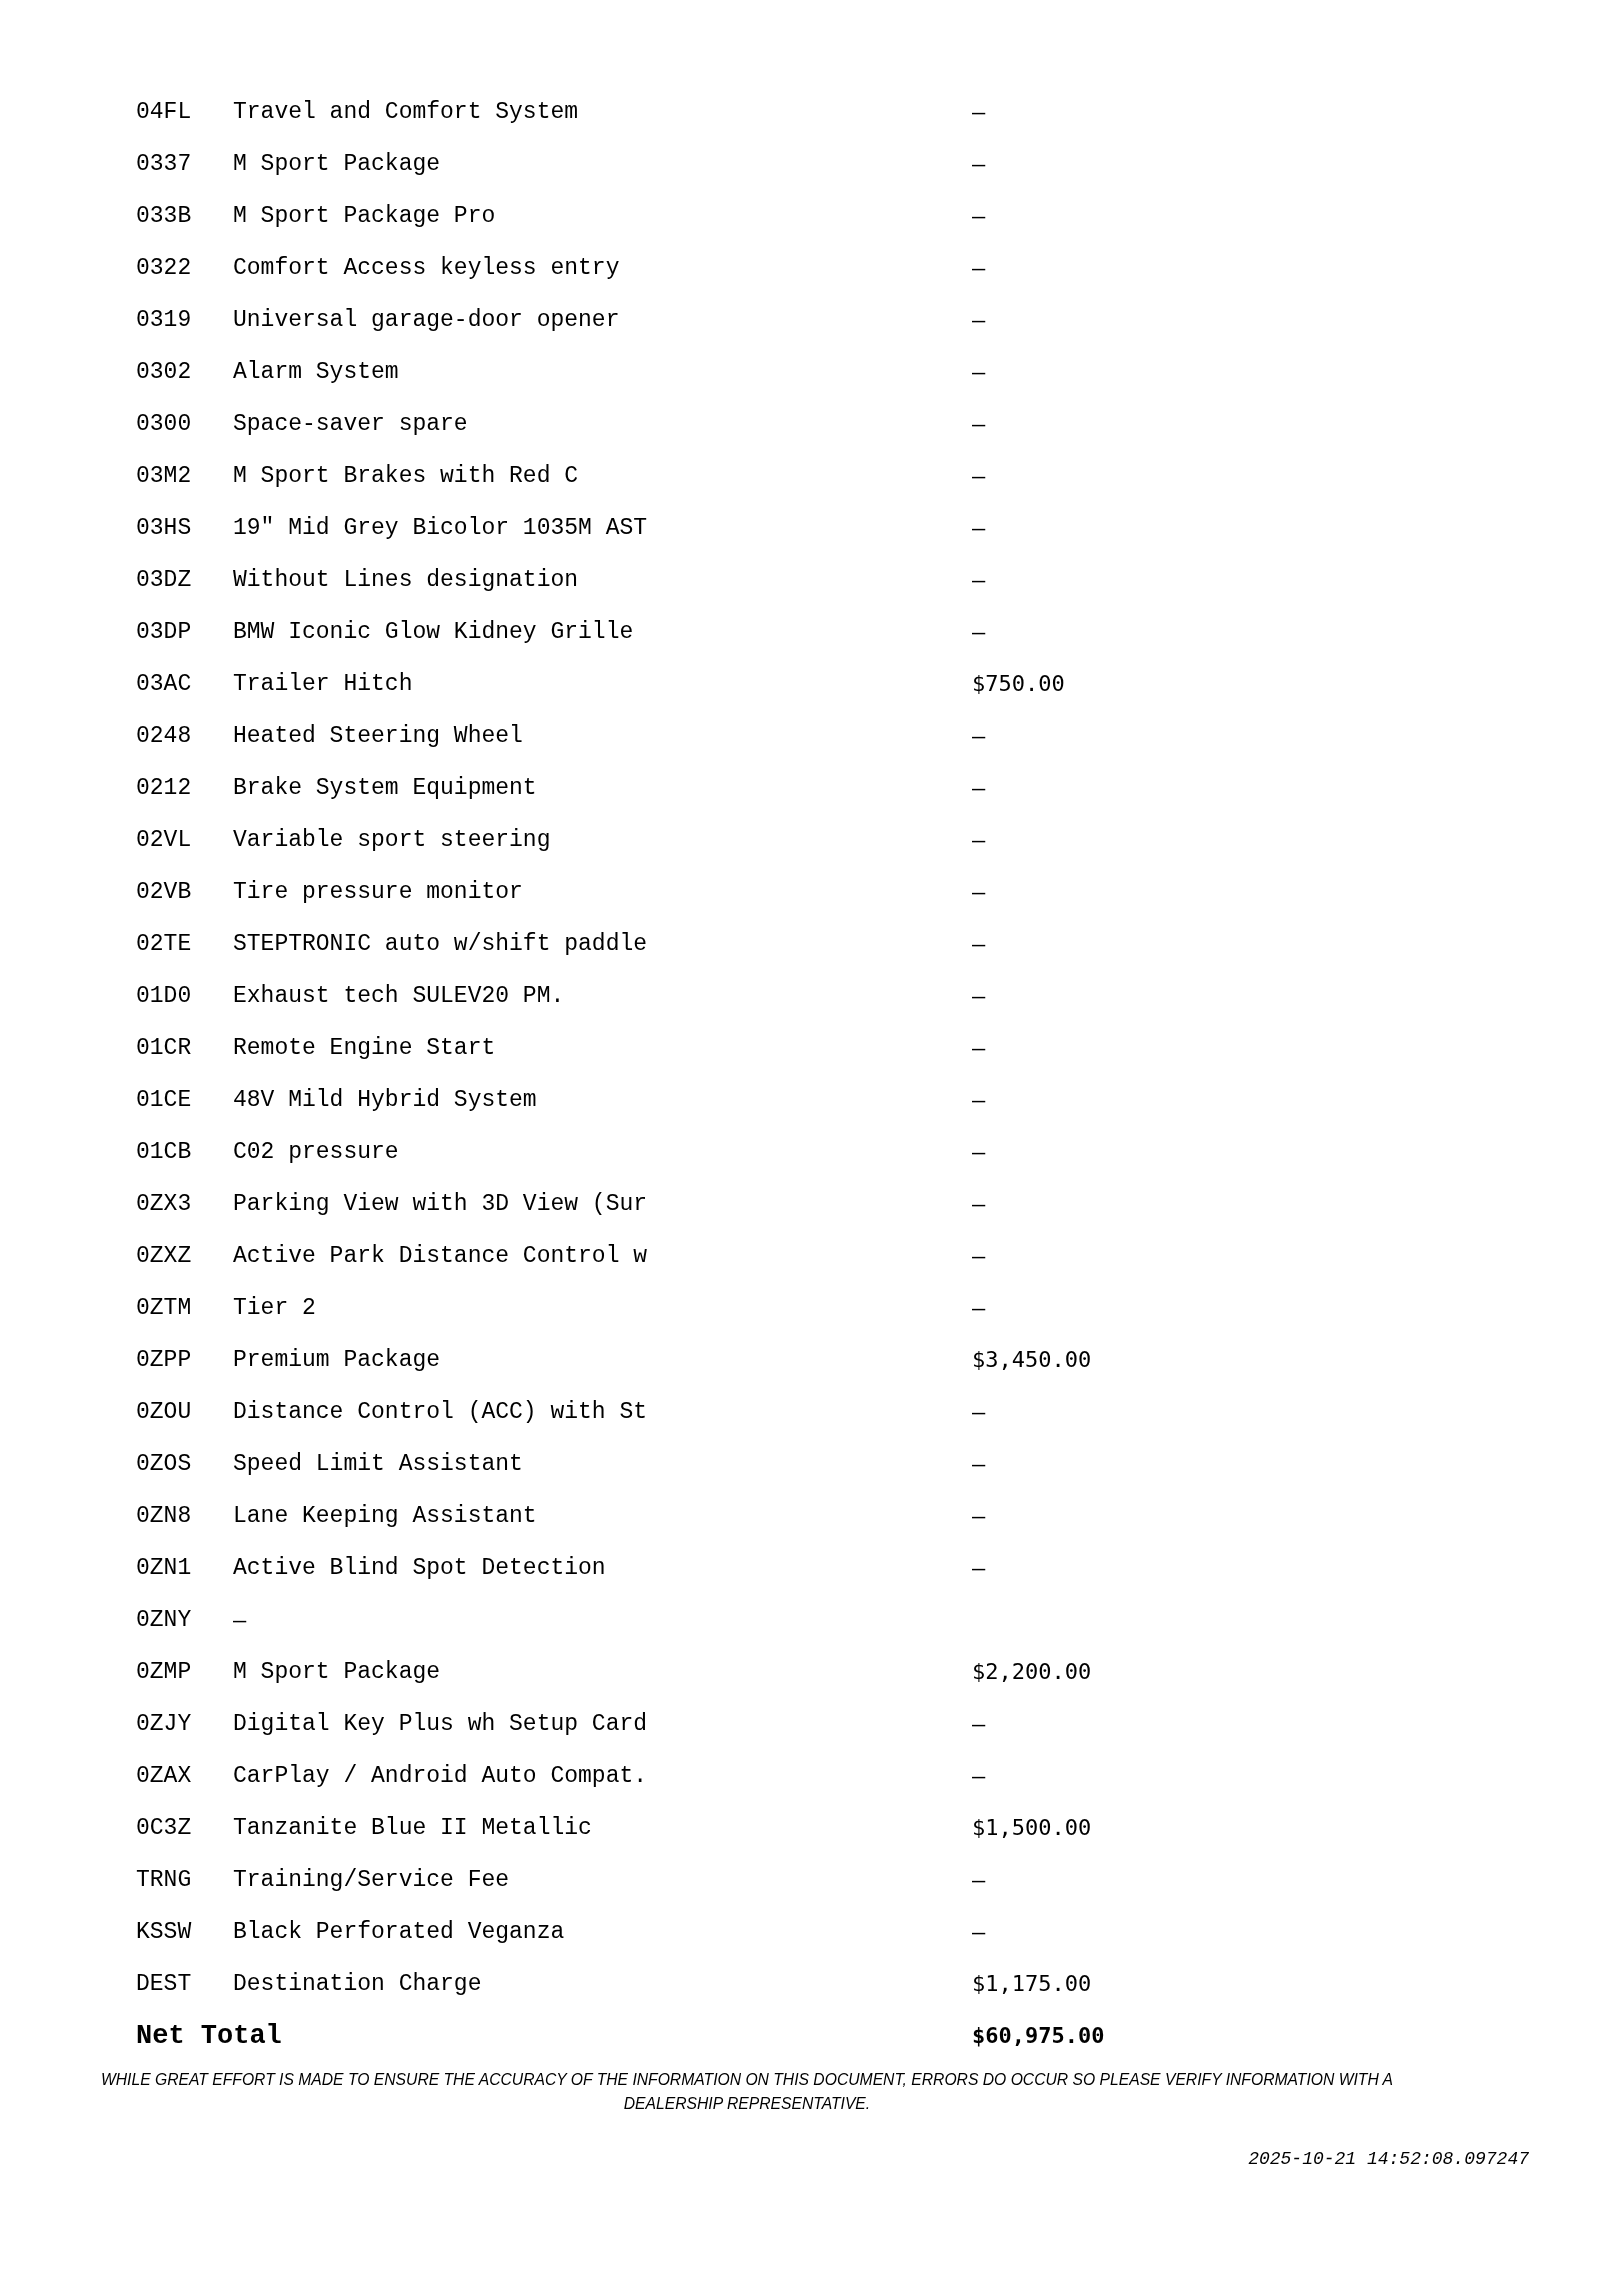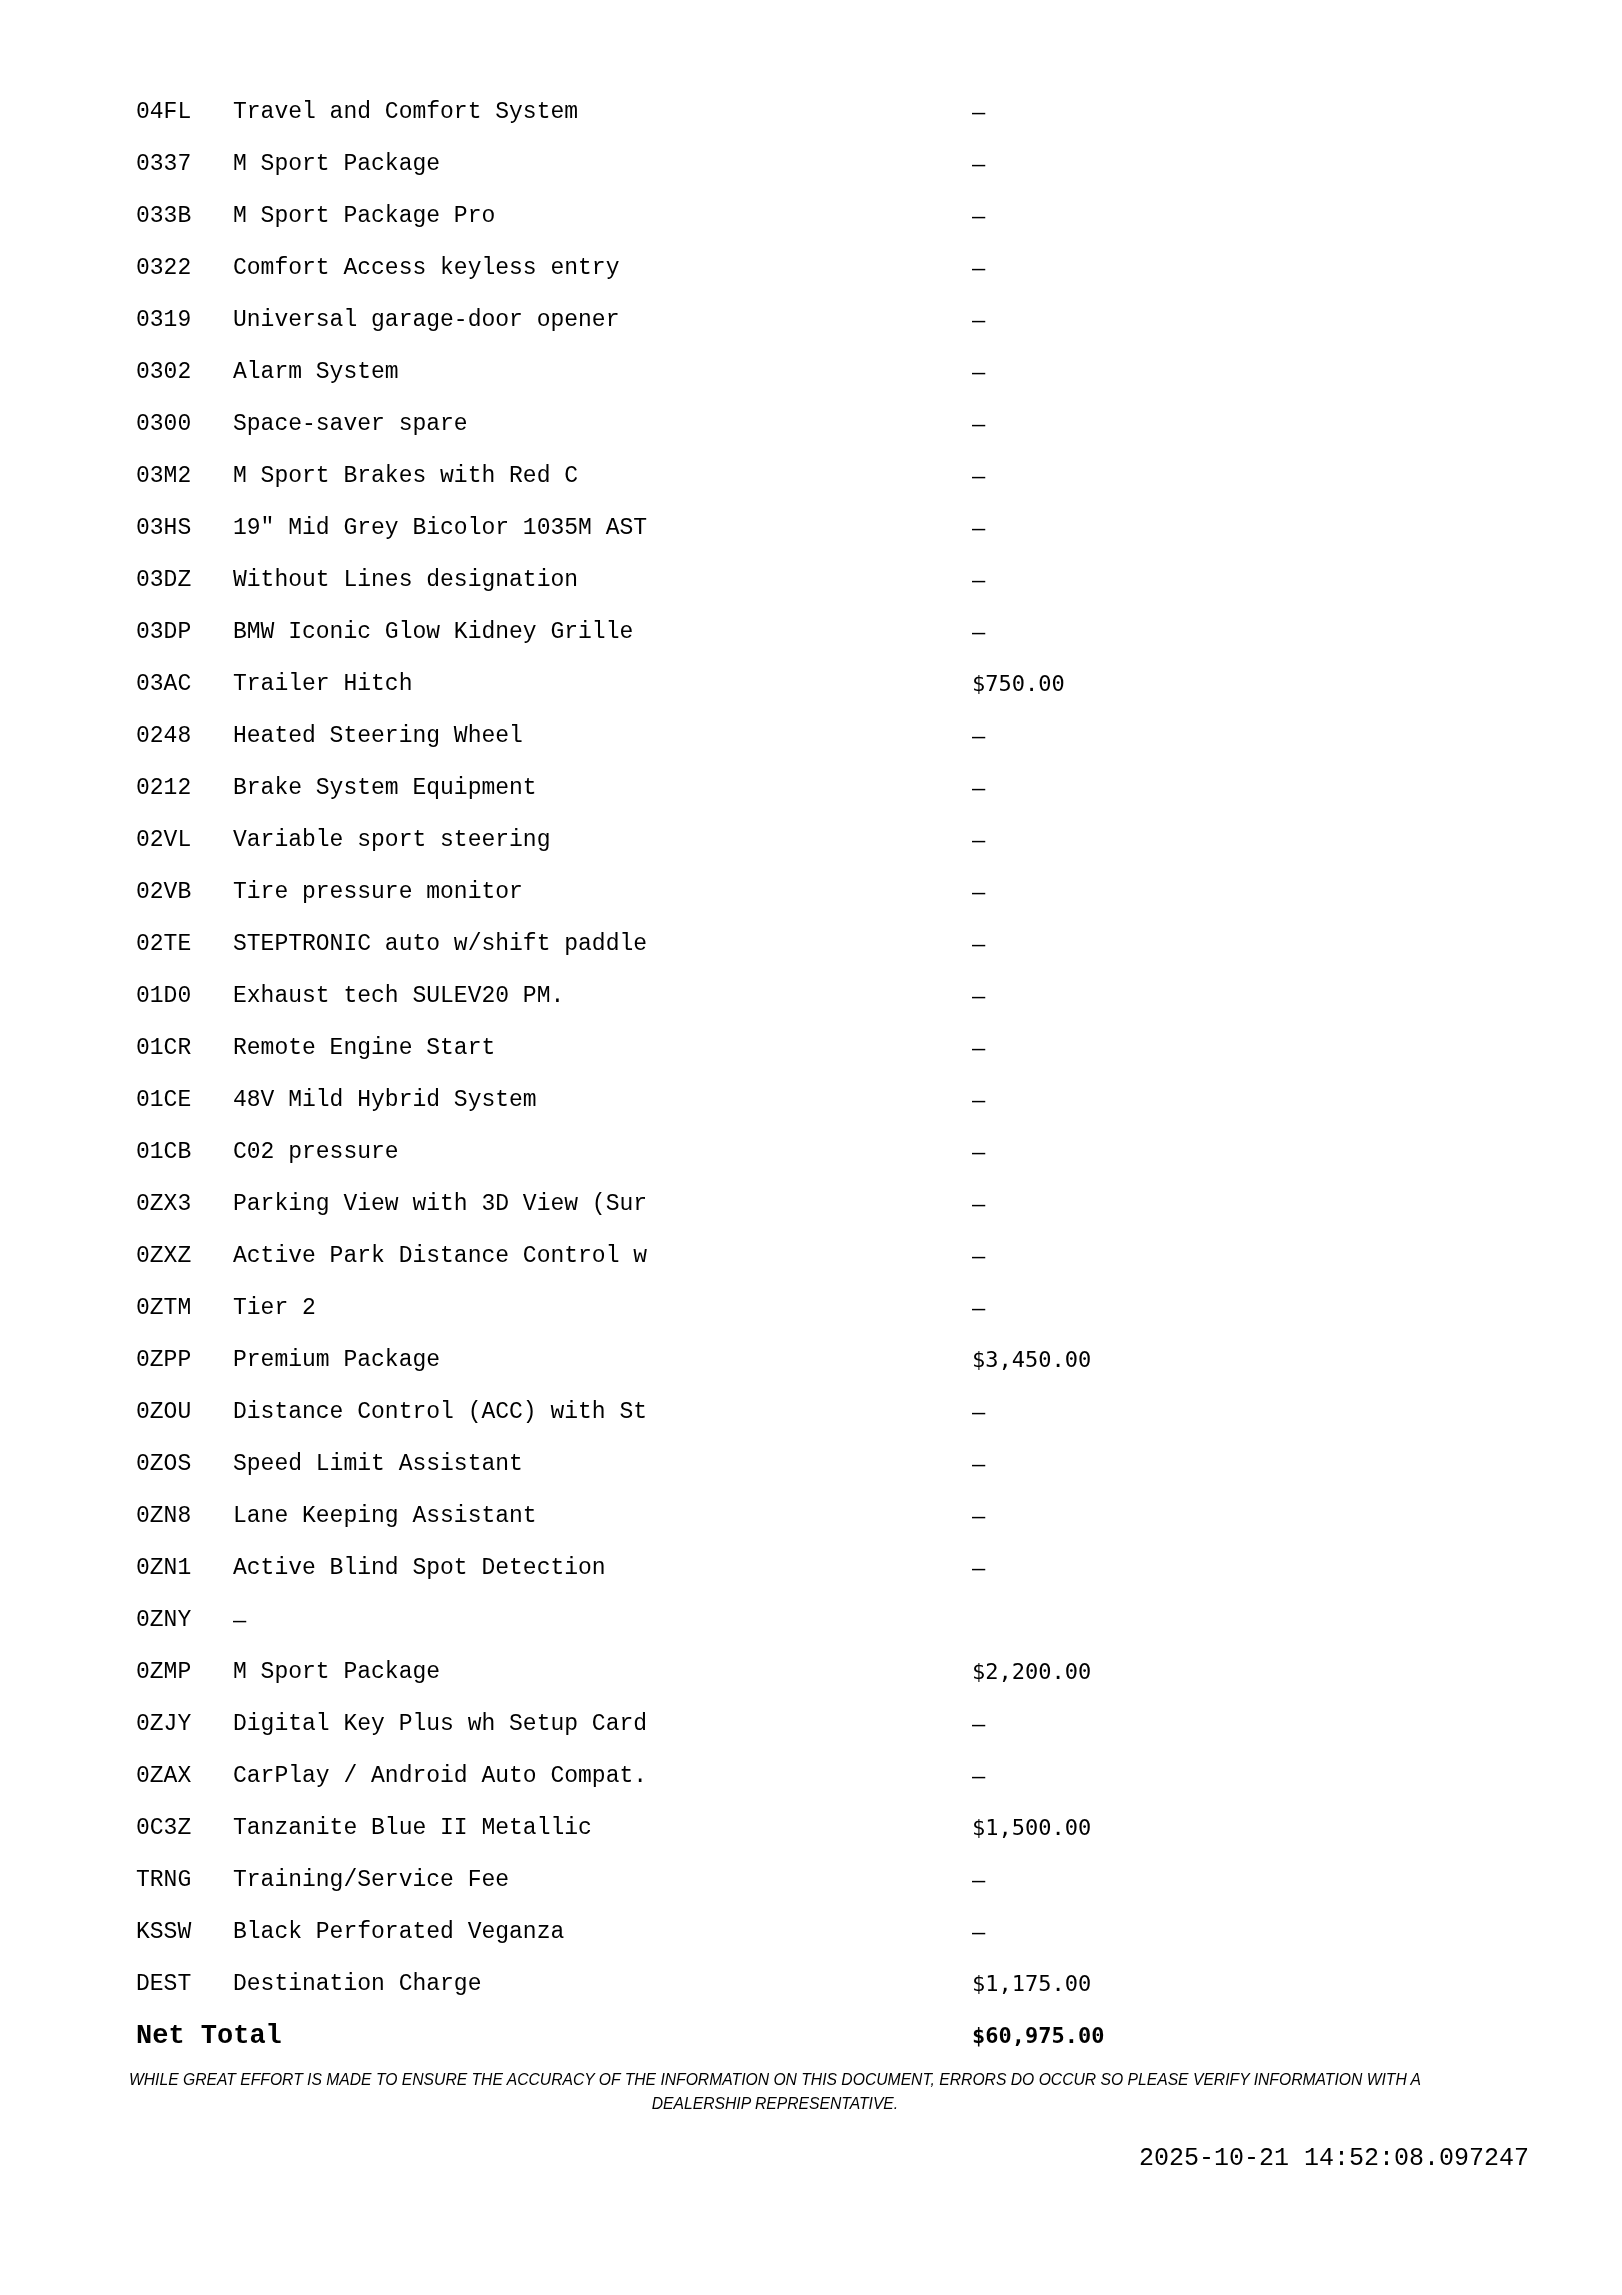--- a/index.html
+++ b/index.html
@@ -53,30 +53,30 @@
     position: absolute;
     top: 2068px;
     left: 0;
     width: 1494px;
     text-align: center;
     font-family: "Liberation Sans", sans-serif;
     font-style: italic;
     font-size: 15.7px;
     line-height: 24px;
     color: #000000;
-    padding-left: 28px;
   }
   .timestamp {
     position: absolute;
     top: 2148px;
     right: 94px;
     font-family: "Liberation Mono", monospace;
-    font-size: 25px;
+    font-size: 18px;
     line-height: 22px;
     color: #000000;
+    font-style: italic;
   }
 </style>
 </head>
 <body>
 
 <div class="page">
 
   <div class="options-table">
     <div id="options-rows">
         <div class="option-row"><span class="cell-code">04FL</span><span class="cell-desc">Travel and Comfort System</span><span class="cell-price">—</span></div>

